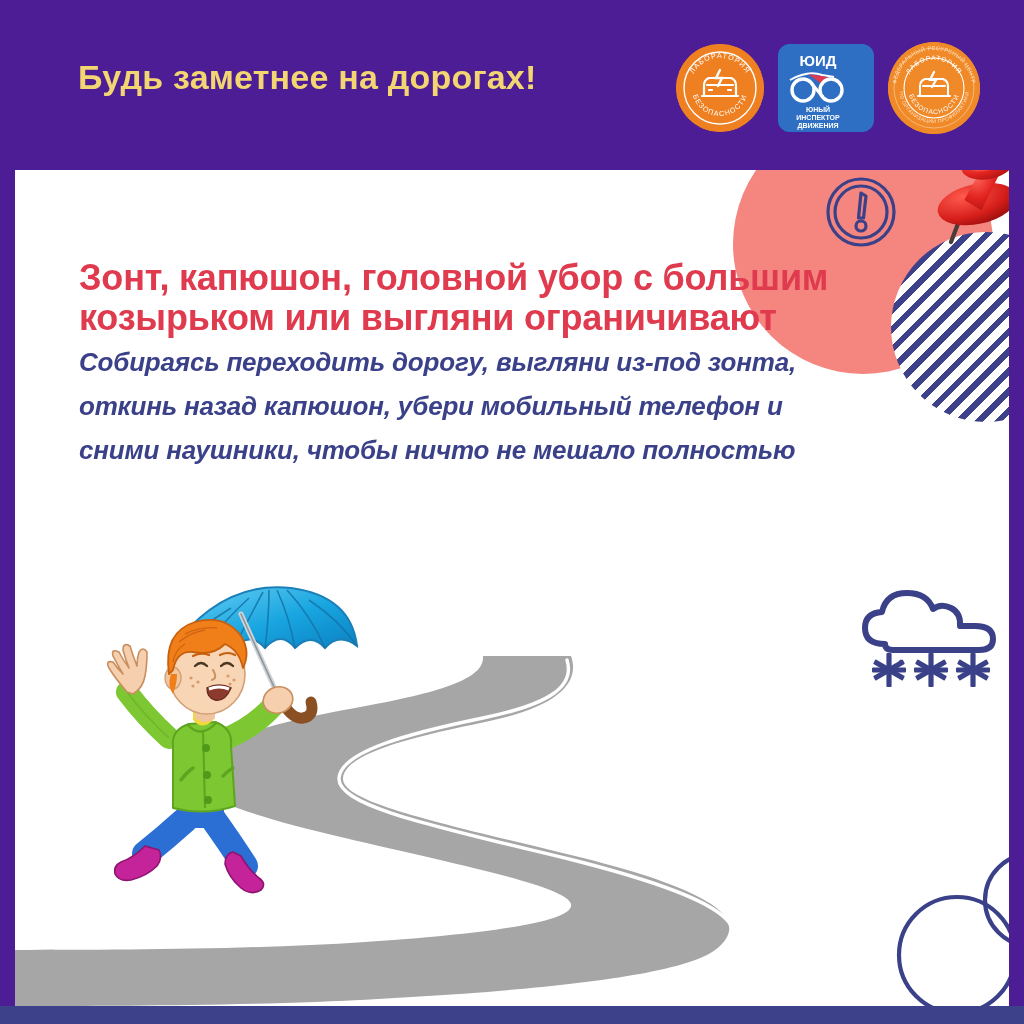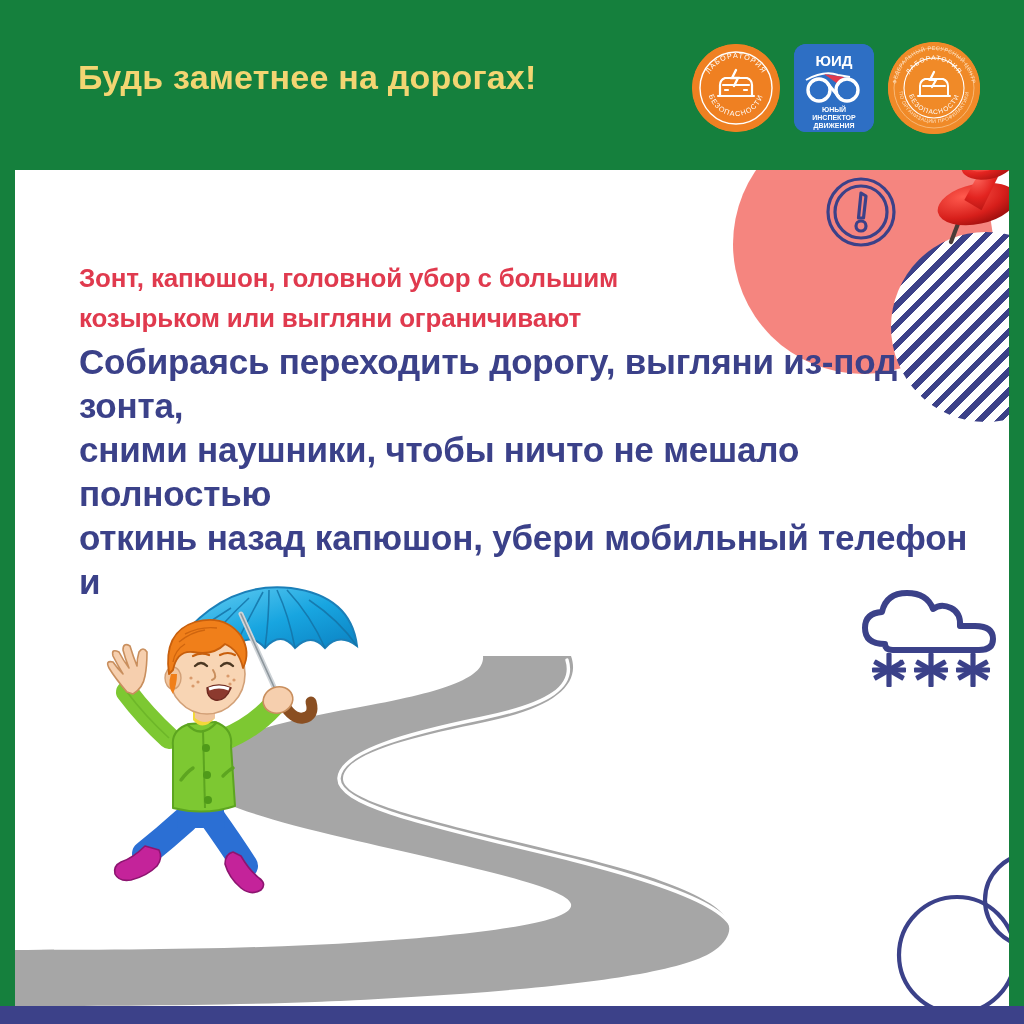--- a/index.html
+++ b/index.html
@@ -6,21 +6,21 @@
   html,body{margin:0;padding:0;}
   body{
     width:1024px;height:1024px;
     background:#3c4189;
     font-family:"Liberation Sans", sans-serif;
     overflow:hidden;
     position:relative;
   }
   #poster{
     position:absolute;left:0;top:0;width:1024px;height:1024px;
-    background:#15803d;
+    background:#4c1d95;
     overflow:hidden;
   }
 
   
   .header{
     position:absolute;left:0;top:0;width:1024px;height:170px;
   }
   .header-title{
     position:absolute;left:78px;top:58px;
     font-size:34px;font-weight:bold;
@@ -38,21 +38,21 @@
     width:88px;height:88px;border-radius:50%;
     background:#ef8022;
     overflow:hidden;
   }
   .logo-lab2{
     width:92px;height:92px;border-radius:50%;
     background:#f08a28;
     overflow:hidden;
   }
   .logo-yuid{
-    width:80px;height:88px;border-radius:12px;
+    width:96px;height:88px;border-radius:12px;
     background:#2e6fc4;
     overflow:hidden;
   }
 
   
   .card{
     position:absolute;left:15px;top:170px;
     width:994px;height:836px;
     background:#ffffff;
     overflow:hidden;
@@ -100,30 +100,31 @@
   .boy{
     position:absolute;left:58px;top:400px;width:330px;height:330px;
   }
 
   
   .text-block{
     position:absolute;left:64px;top:88px;width:900px;
   }
   .headline{
     color:#e03a4e;
-    font-size:26px;
+    font-size:36px;
     font-weight:bold;
     line-height:40px;
     margin:0 0 2px 0;
     letter-spacing:-0.2px;
   }
   .headline .hl-line{display:block;}
   .body-text{
     color:#3b4189;
-    font-size:35px;
+    font-size:26px;
+    font-style:italic;
     font-weight:bold;
     line-height:44px;
     margin:0;
     letter-spacing:-0.2px;
   }
   .body-text .bd-line{display:block;}
 
   .bottom-strip{
     position:absolute;left:0;top:1006px;width:1024px;height:18px;
     background:#3c4189;
@@ -260,22 +261,22 @@
 
     <div class="text-block">
 
       <div class="headline">
         <span class="hl-line">Зонт, капюшон, головной убор с большим</span>
         <span class="hl-line">козырьком или выгляни ограничивают</span>
       </div>
 
       <div class="body-text">
         <span class="bd-line">Собираясь переходить дорогу, выгляни из-под зонта,</span>
+        <span class="bd-line">откинь назад капюшон, убери мобильный телефон и</span>
         <span class="bd-line">сними наушники, чтобы ничто не мешало полностью</span>
-        <span class="bd-line">откинь назад капюшон, убери мобильный телефон и</span>
       </div>
 
     </div>
 
     <div class="snow-cloud">
       <svg width="160" height="110" viewBox="0 0 160 110">
         <path d="M32,62 Q12,62 12,46 Q12,31 29,30 Q33,11 54,11 Q74,11 80,27
                  Q88,21 98,26 Q108,31 107,44 L122,44 Q140,44 140,57 Q140,68 126,68
                  L40,68 Q32,68 32,62 Z" fill="none" stroke="#3b4189" stroke-width="6" stroke-linejoin="round"></path>
         <g fill="#3b4189">

